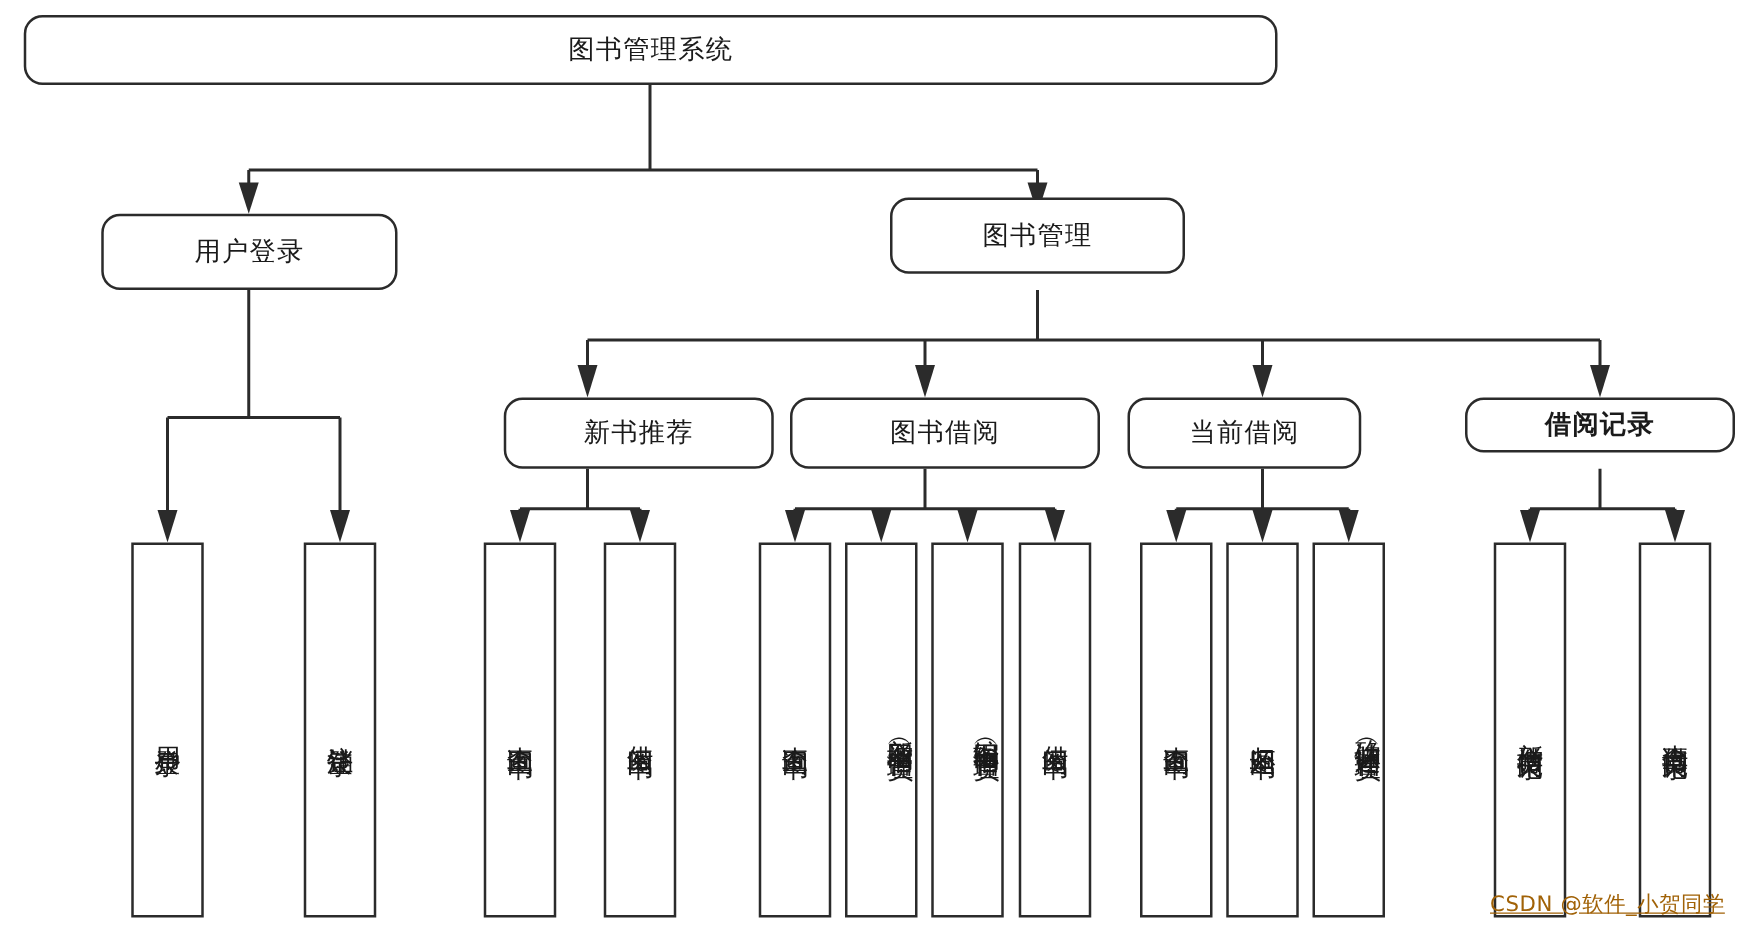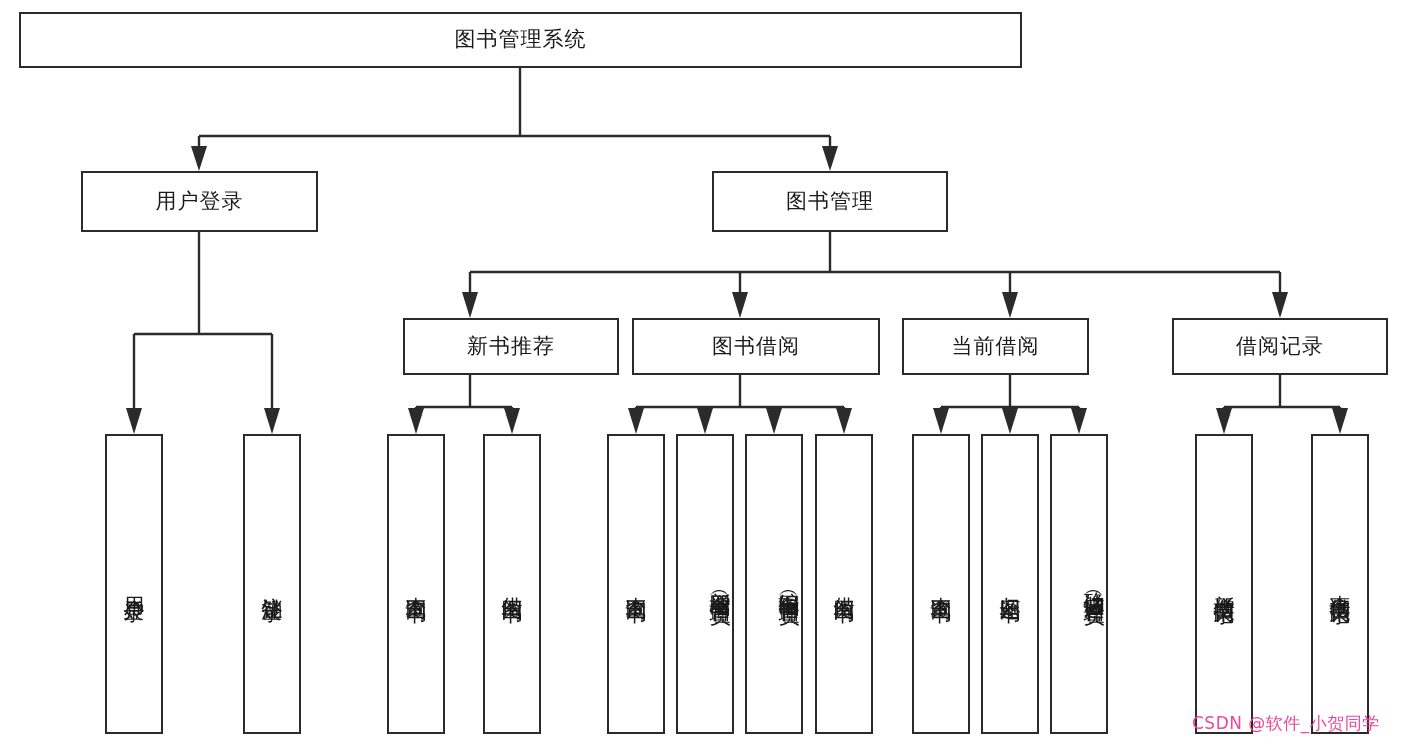--- a/index.html
+++ b/index.html
@@ -29,40 +29,42 @@
     display: flex;
     align-items: center;
     justify-content: center;
     text-align: center;
     color: #1a1a1a;
   }
   .node-horizontal {
     font-size: 21px;
     line-height: 1.2;
     letter-spacing: 1px;
+    border-radius: 15px;
   }
   .node-vertical {
     writing-mode: vertical-rl;
     text-orientation: upright;
     font-size: 21px;
     line-height: 1.15;
     letter-spacing: 2px;
     padding-top: 4px;
     padding-bottom: 4px;
   }
   .node-vertical.tall {
     align-items: flex-start;
   }
   .watermark {
     position: absolute;
     font-size: 17px;
-    color: #ec4899;
+    color: #a16207;
     white-space: nowrap;
     letter-spacing: 0.5px;
     pointer-events: none;
+    text-decoration: underline;
   }
   svg .edge {
     stroke: #2b2b2b;
     stroke-width: 2.4;
     fill: none;
   }
   svg .arrowhead {
     fill: #2b2b2b;
   }
 </style>
@@ -131,34 +133,34 @@
   <polygon class="arrowhead" points="1340,434 1332,408 1348,408"></polygon>
 </svg>
 
 <div class="node-box node-horizontal" style="left:19px; top:12px; width:1003px; height:56px;">
   <span>图书管理系统</span>
 </div>
 
 <div class="node-box node-horizontal" style="left:81px; top:171px; width:237px; height:61px;">
   <span>用户登录</span>
 </div>
-<div class="node-box node-horizontal" style="left:712px; top:171px; width:236px; height:61px;justify-content:center;">
+<div class="node-box node-horizontal" style="left:712px; top:158px; width:236px; height:61px;justify-content:center;">
   <span>图书管理</span>
 </div>
 
 <div class="node-box node-horizontal" style="left:362px; top:318px; width:216px; height:57px;margin-left:41px;">
   <span>新书推荐</span>
 </div>
 <div class="node-box node-horizontal" style="left:632px; top:318px; width:248px; height:57px;">
   <span>图书借阅</span>
 </div>
 <div class="node-box node-horizontal" style="left:902px; top:318px; width:187px; height:57px;">
   <span>当前借阅</span>
 </div>
-<div class="node-box node-horizontal" style="left:1172px; top:318px; width:216px; height:57px;">
+<div class="node-box node-horizontal" style="left:1172px; top:318px; width:216px; height:44px;font-weight:bold;">
   <span>借阅记录</span>
 </div>
 
 <div class="node-box node-vertical" style="left:105px; top:434px; width:58px; height:300px;">
   <span>用户登录</span>
 </div>
 <div class="node-box node-vertical" style="left:243px; top:434px; width:58px; height:300px;">
   <span>注销登录</span>
 </div>
 

